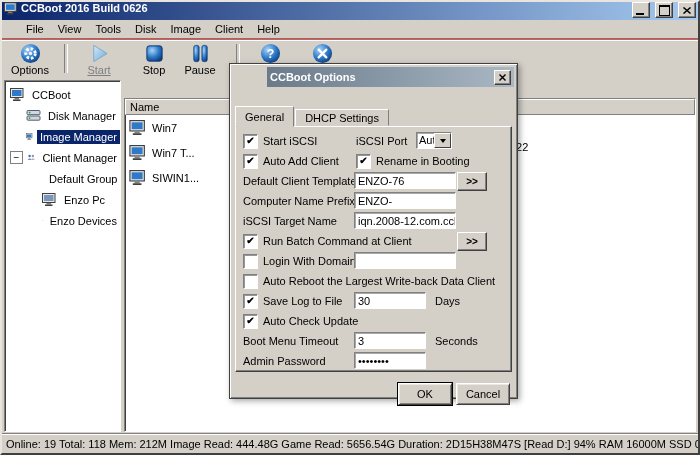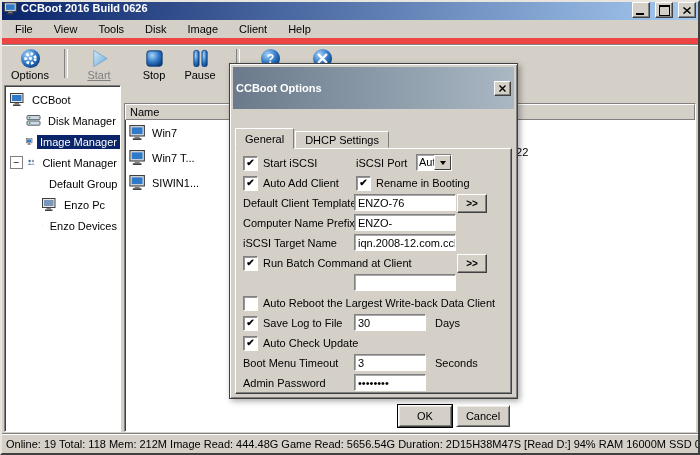--- a/index.html
+++ b/index.html
@@ -6,21 +6,21 @@
   body{font-family:"Liberation Sans",sans-serif;font-size:11px;color:#000;background:#808080;position:relative;}
 
   
   .window{position:absolute;inset:0;background:#d4d0c8;border:2px solid;border-color:#e8e5de #404040 #404040 #e8e5de;display:flex;flex-direction:column;}
   .titlebar{flex:0 0 18px;background:linear-gradient(to right,#0a246a,#a6caf0);display:flex;align-items:flex-start;padding:0 2px;gap:3px;}
   .title-text{color:#fff;font-weight:bold;flex:1;white-space:nowrap;overflow:hidden;}
   .tb-btn{width:16px;height:14px;background:#d4d0c8;border:1px solid;border-color:#fff #404040 #404040 #fff;box-shadow:inset -1px -1px 0 #808080;position:relative;margin-left:2px;display:flex;align-items:center;justify-content:center;}
   .glyph-min{position:absolute;left:3px;bottom:2px;width:8px;height:2px;background:#000;}
   .glyph-max{position:absolute;left:3px;top:2px;width:9px;height:8px;border:1px solid #000;border-top-width:2px;}
 
-  .menubar{flex:0 0 18px;display:flex;align-items:center;padding-left:6px;border-bottom:6px solid #ef4444;box-shadow:0 1px 0 #808080;gap:7px;}
+  .menubar{flex:0 0 18px;display:flex;align-items:center;padding-left:17px;border-bottom:1px solid #ef4444;box-shadow:0 1px 0 #808080;}
   .menu-item{padding:2px 7px;cursor:default;}
 
   .toolbar{flex:0 0 38px;position:relative;border-top:1px solid #808080;box-shadow:inset 0 1px 0 #fff;}
   .tbtn{position:absolute;top:1px;width:48px;height:36px;display:flex;flex-direction:column;align-items:center;justify-content:center;gap:1px;}
   .tbtn .lbl{font-size:11px;line-height:11px;}
   .tbtn.disabled .lbl{color:#7f7f7f;text-decoration:underline;}
   .tsep{position:absolute;top:4px;width:2px;height:29px;border-left:1px solid #808080;border-right:1px solid #fff;}
 
   .content{flex:1;display:flex;padding:2px;gap:3px;min-height:0;}
 
@@ -41,21 +41,21 @@
   .lv-hcell.name{width:110px;}
   .lv-hcell.rest{flex:1;}
   .lv-row{height:25px;display:flex;align-items:center;gap:5px;padding-left:4px;}
   .lv-frag{position:absolute;left:388px;top:42px;}
 
   
   .statusbar{flex:0 0 18px;border-top:1px solid #fff;box-shadow:0 -1px 0 #808080;display:flex;align-items:center;padding:0 4px;white-space:nowrap;overflow:hidden;}
 
   
   .dialog{position:absolute;left:229px;top:63px;width:281px;height:328px;z-index:10;background:#d4d0c8;border:1px solid #404040;box-shadow:inset 1px 1px 0 #fff,inset -1px -1px 0 #808080,2px 2px 6px rgba(0,0,0,.35);padding:3px;display:flex;flex-direction:column;}
-  .dlg-title{flex:0 0 18px;background:linear-gradient(to right,#6a7a8a,#aab8c4);display:flex;align-items:center;padding:12px 3px;}
+  .dlg-title{flex:0 0 18px;background:linear-gradient(to right,#6a7a8a,#aab8c4);display:flex;align-items:center;padding:1px 3px;margin-left:34px;}
   .dlg-title .t{color:#fff;font-weight:bold;flex:1;}
   .dlg-close{width:15px;height:13px;background:#d4d0c8;border:1px solid;border-color:#fff #404040 #404040 #fff;box-shadow:inset -1px -1px 0 #808080;display:flex;align-items:center;justify-content:center;}
   .dlg-tabs{flex:0 0 21px;margin-top:18px;padding-left:2px;display:flex;align-items:flex-end;position:relative;z-index:2;}
   .tab{height:17px;padding:2px 9px 0;background:#d4d0c8;border:1px solid;border-color:#fff #808080 transparent #fff;margin-right:1px;box-sizing:border-box;cursor:default;}
   .tab.active{height:21px;padding-top:4px;margin-bottom:-1px;border-bottom:1px solid #d4d0c8;z-index:3;}
   .dlg-panel{flex:1;margin:0 2px;position:relative;background:#d4d0c8;border:1px solid;border-color:#fff #404040 #404040 #fff;box-shadow:inset -1px -1px 0 #808080;padding-top:4px;z-index:1;}
   .dlg-footer{flex:0 0 28px;display:flex;justify-content:flex-end;align-items:center;gap:4px;padding:8px 4px;}
 
   .drow{position:relative;height:20px;}
   .c1{position:absolute;left:7px;top:0;height:20px;display:flex;align-items:center;gap:5px;white-space:nowrap;}
@@ -370,20 +370,28 @@
           <span class="cbox">
               <span>✔</span>
             </span>
           <span>Run Batch Command at Client</span>
         </span>
       </div>
       <div class="btn-more">&gt;&gt;</div>
     </div>
 
     <div class="drow">
+      <div class="c1">
+        <span class="chk">
+          <span class="cbox">
+              <span></span>
+            </span>
+          <span>Login With Domain</span>
+        </span>
+      </div>
       <div class="fld">
           <span></span>
         </div>
     </div>
 
     <div class="drow">
       <div class="c1">
         <span class="chk">
           <span class="cbox">
               <span></span>

